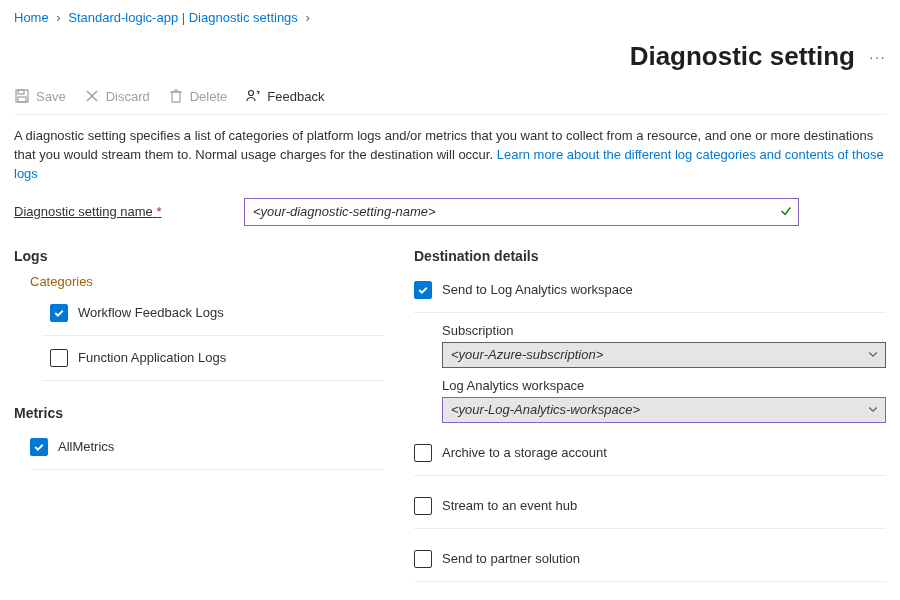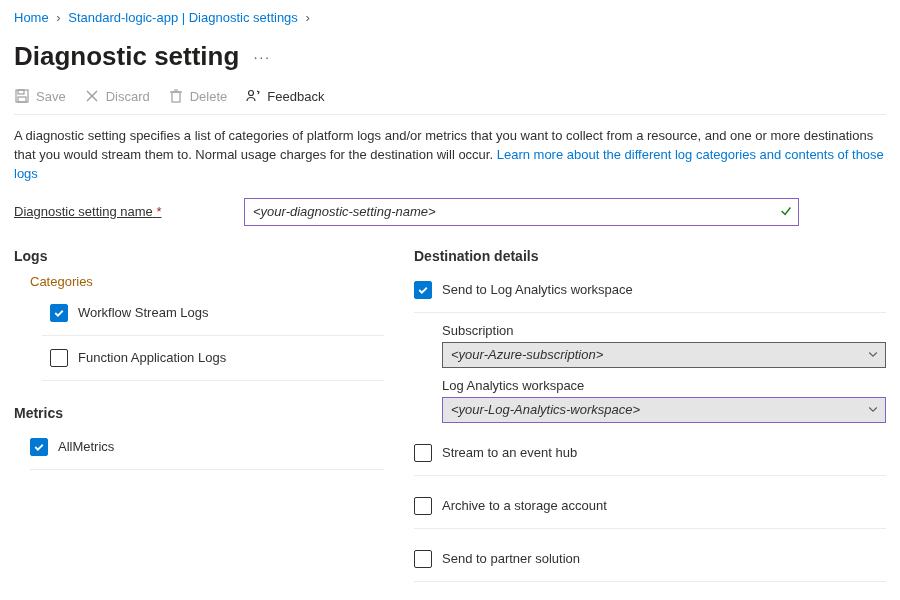--- a/index.html
+++ b/index.html
@@ -7,21 +7,21 @@
     margin: 0;
     font-family: "Segoe UI", -apple-system, sans-serif;
     font-size: 13px;
     color: #323130;
     background: #fff;
     padding: 10px 14px;
   }
   a { color: #0078d4; text-decoration: none; }
   .breadcrumb { font-size: 13px; color: #0078d4; margin-bottom: 16px; }
   .breadcrumb .sep { color: #605e5c; margin: 0 4px; }
-  .page-title-row { display: flex; align-items: center; gap: 14px; margin: 10px 0 16px 0; }
+  .page-title-row { display: flex; align-items: center; gap: 14px; margin: 10px 0 16px 0; justify-content: flex-end; }
   .page-title { font-size: 26px; font-weight: 600; color: #201f1e; }
   .ellipsis { color: #605e5c; font-size: 14px; letter-spacing: 1px; cursor: pointer; }
   .toolbar {
     display: flex; gap: 18px; align-items: center;
     border-bottom: 1px solid #edebe9; padding-bottom: 10px; margin-bottom: 12px;
   }
   .tbtn { display: flex; align-items: center; gap: 6px; font-size: 13px; color: #323130; cursor: pointer; }
   .tbtn.disabled { color: #a19f9d; cursor: default; text-align: center; }
   .tbtn svg { width: 16px; height: 16px; }
   .intro { font-size: 13px; line-height: 1.45; color: #323130; margin-bottom: 14px; }
@@ -143,21 +143,21 @@
   <div class="col-left">
     <div class="section-h">Logs</div>
     <div class="sub-h indent1">Categories</div>
 
     <div class="check-row indent2">
       <span class="cbox checked">
         <svg viewBox="0 0 16 16" fill="none" stroke="currentColor" stroke-width="2.4">
             <polyline points="3,8 6.5,11.5 13,5"></polyline>
           </svg>
       </span>
-      <span>Workflow Stream Logs</span>
+      <span>Workflow Feedback Logs</span>
     </div>
     <div class="divider"></div>
 
     <div class="check-row indent2">
       <span class="cbox">
         
       </span>
       <span>Function Application Logs</span>
     </div>
     <div class="divider"></div>
@@ -209,31 +209,31 @@
           </span>
         </div>
       </div>
     </div>
 
     <div class="dest-block">
       <div class="check-row">
         <span class="cbox">
           
         </span>
-        <span>Stream to an event hub</span>
+        <span>Archive to a storage account</span>
       </div>
       <div class="divider-full"></div>
     </div>
 
     <div class="dest-block">
       <div class="check-row">
         <span class="cbox">
           
         </span>
-        <span>Archive to a storage account</span>
+        <span>Stream to an event hub</span>
       </div>
       <div class="divider-full"></div>
     </div>
 
     <div class="dest-block">
       <div class="check-row">
         <span class="cbox">
           
         </span>
         <span>Send to partner solution</span>

